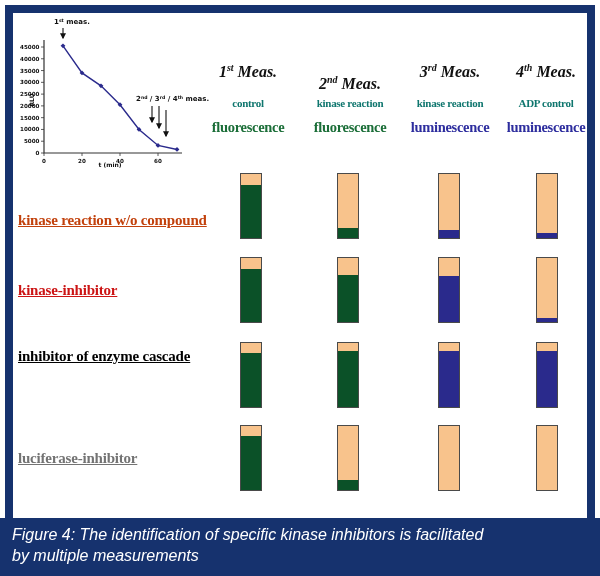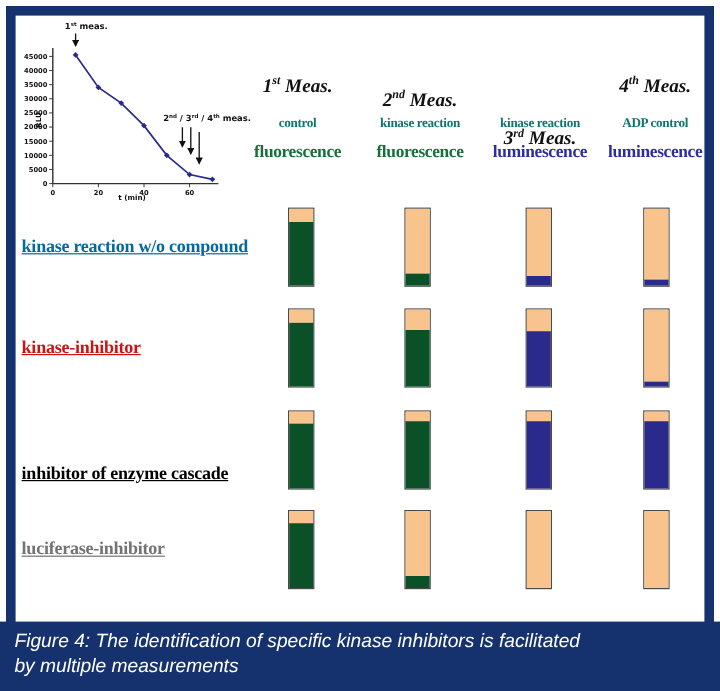--- a/index.html
+++ b/index.html
@@ -113,32 +113,32 @@
       </g>
   </svg>
 
   <div id="headers">
       <div class="col-meas" style="left: 188px;">1<sup>st</sup> Meas.</div>
       <div class="col-line1" style="left: 183px;">control</div>
       <div class="col-line2" style="left: 183px; color: rgb(27, 110, 56);">fluorescence</div>
       <div class="col-meas" style="left: 290px; margin-top: 12px;">2<sup>nd</sup> Meas.</div>
       <div class="col-line1" style="left: 285px;">kinase reaction</div>
       <div class="col-line2" style="left: 285px; color: rgb(27, 110, 56);">fluorescence</div>
-      <div class="col-meas" style="left: 390px; margin-top: 44px;">3<sup>rd</sup> Meas.</div>
+      <div class="col-meas" style="left: 390px;">3<sup>rd</sup> Meas.</div>
       <div class="col-line1" style="left: 385px;">kinase reaction</div>
       <div class="col-line2" style="left: 385px; color: rgb(45, 45, 158);">luminescence</div>
       <div class="col-meas" style="left: 486px;">4<sup>th</sup> Meas.</div>
       <div class="col-line1" style="left: 481px;">ADP control</div>
       <div class="col-line2" style="left: 481px; color: rgb(45, 45, 158);">luminescence</div>
     </div>
 
   <div id="rowlabels">
-      <div class="row-label" style="top: 198px; color: #0369a1;">kinase reaction w/o compound</div>
+      <div class="row-label" style="top: 212px; color: #c2410c;">kinase reaction w/o compound</div>
       <div class="row-label" style="top: 282px; color: rgb(204, 20, 20); text-align: center;">kinase-inhibitor</div>
-      <div class="row-label" style="top: 387px; color: rgb(0, 0, 0);">inhibitor of enzyme cascade</div>
+      <div class="row-label" style="top: 348px; color: rgb(0, 0, 0);">inhibitor of enzyme cascade</div>
       <div class="row-label" style="top: 450px; color: #737373;">luciferase-inhibitor</div>
     </div>
 
   <div id="bars">
       <div class="bar" style="left: 240px; top: 173px;">
         <div class="seg seg-peach" style="height: 17%;"></div>
         <div class="seg seg-green" style="height: 83%;"></div>
       </div>
       <div class="bar" style="left: 337px; top: 173px;">
         <div class="seg seg-peach" style="height: 85%;"></div>

